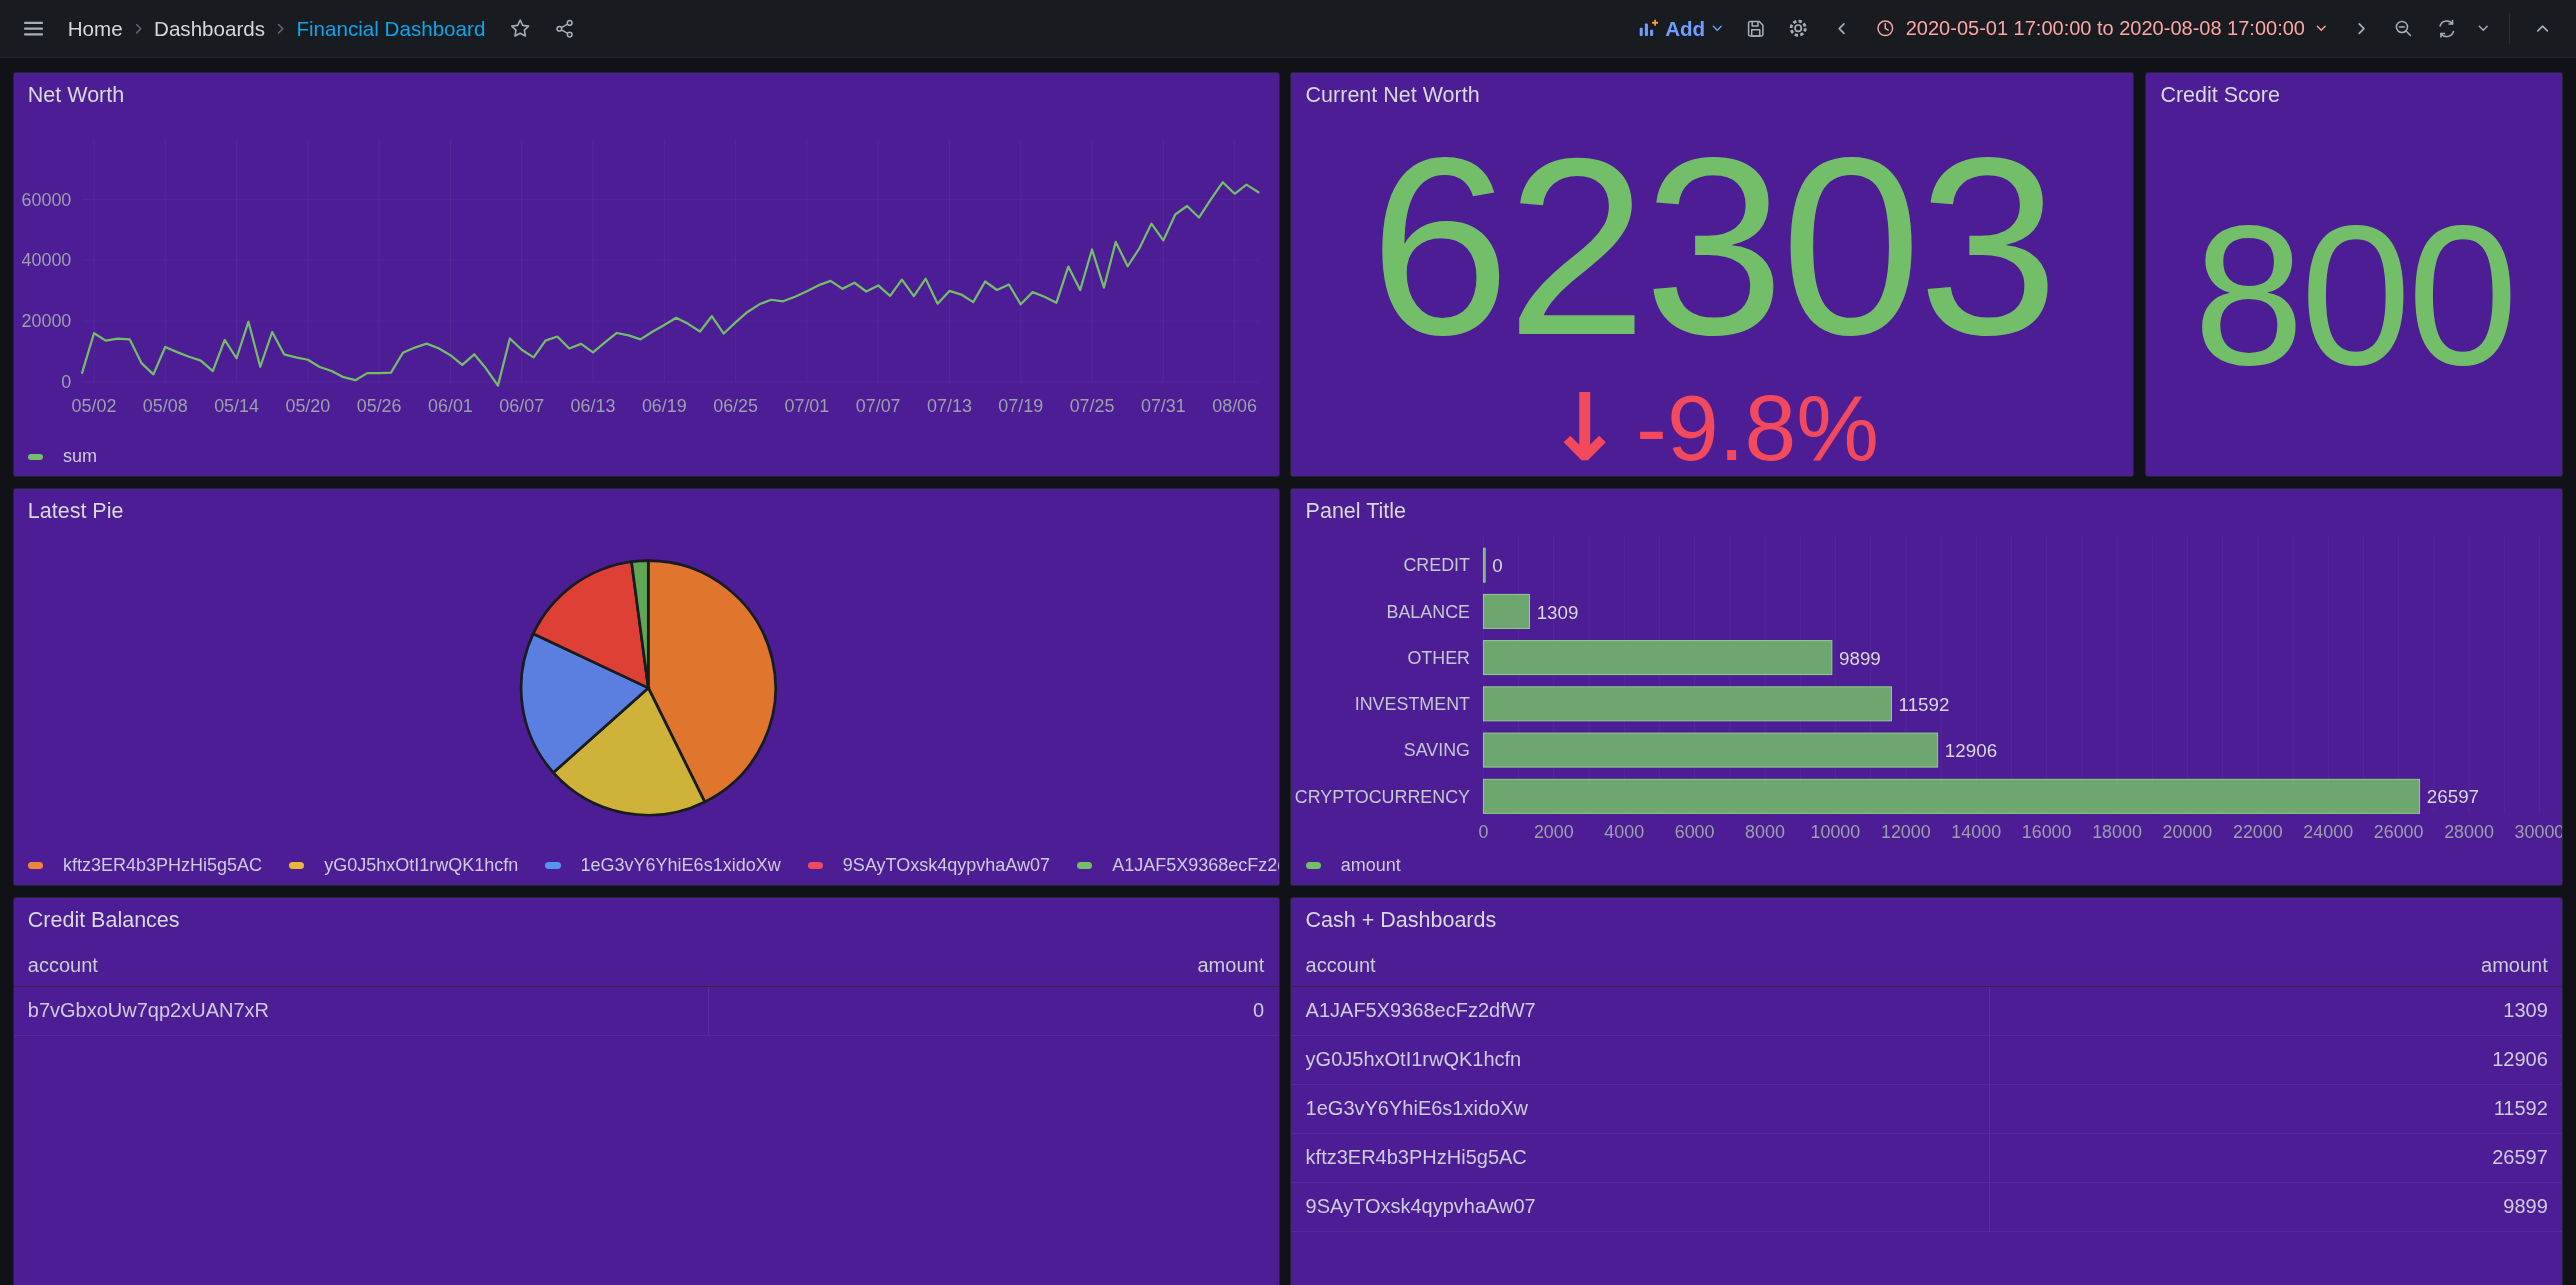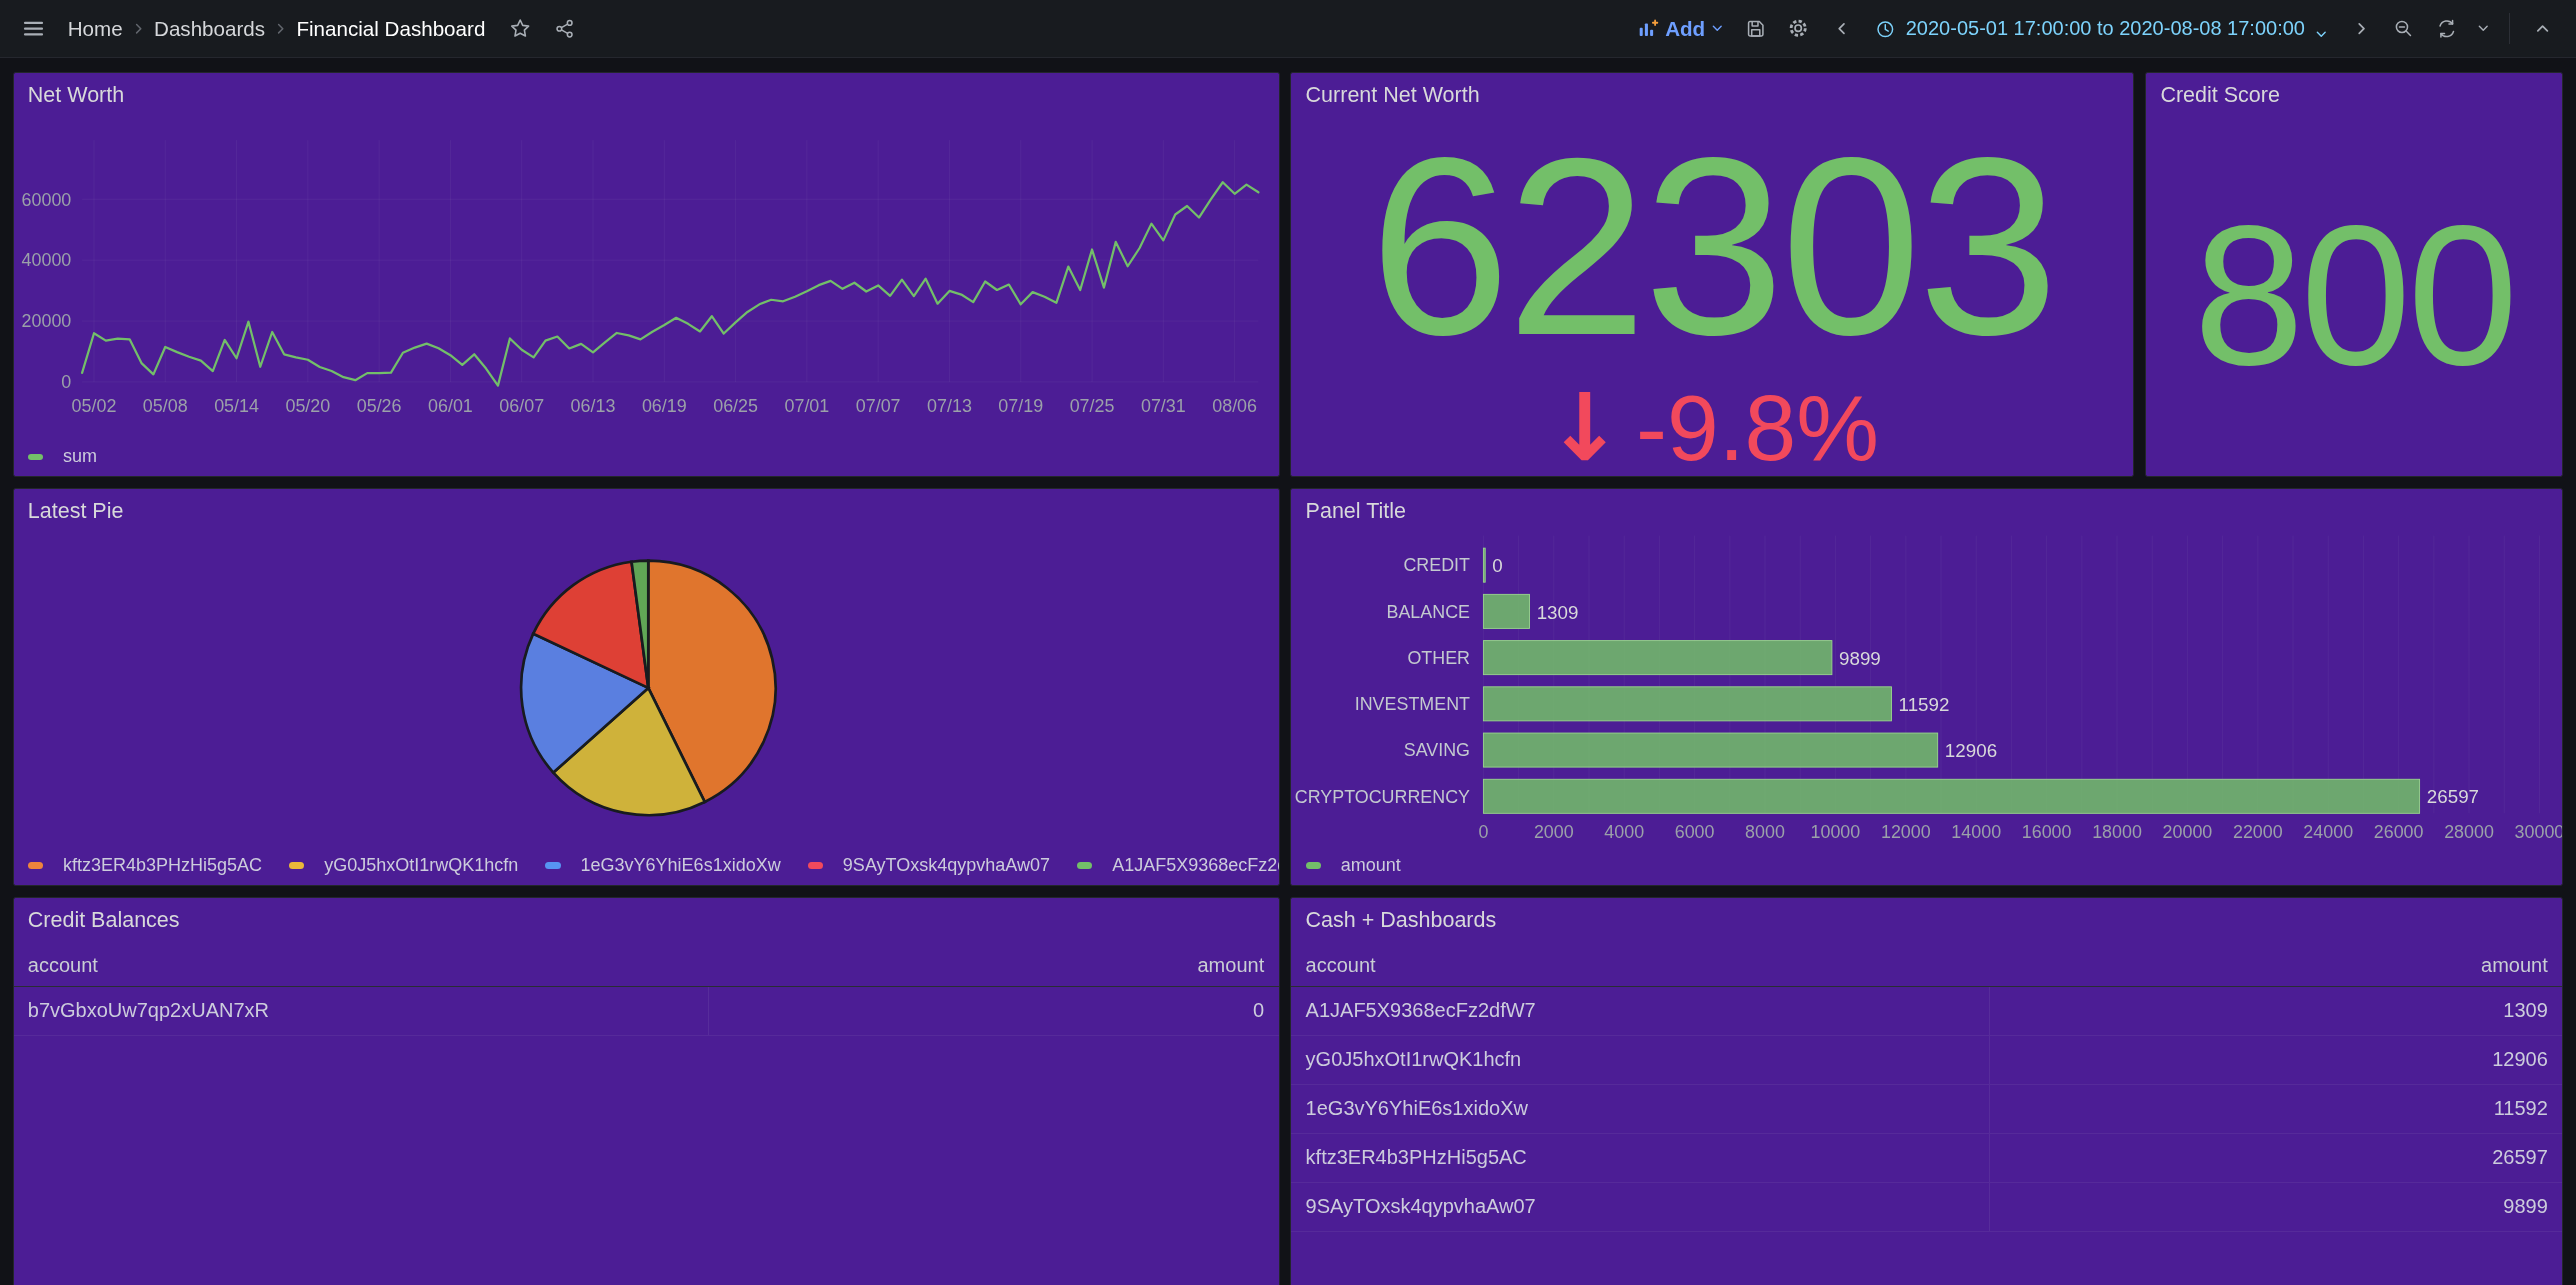--- a/index.html
+++ b/index.html
@@ -8,26 +8,26 @@
   svg{display:block}
   
   .topnav{height:57px;background:#181b1f;border-bottom:0.9px solid #25272e;
           display:flex;align-items:center;justify-content:space-between;padding:0 14.3px}
   .nav-left,.nav-right{display:flex;align-items:center}
   .nav-left{gap:5.4px}
   .icon-btn{width:39px;height:39px;display:flex;align-items:center;justify-content:center;
             color:#a9afb6;cursor:pointer;border-radius:3.6px;flex:0 0 auto}
   .breadcrumb{display:flex;align-items:center;gap:9px;font-size:20.6px;margin:0 10px 0 9px}
   .crumb{color:#d5d7da;cursor:pointer;white-space:nowrap}
-  .crumb.current{color:#ffffff;cursor:default}
+  .crumb.current{color:#0ea5e9;cursor:default}
   .sep{color:#62666d;display:flex}
   .nav-right{gap:3.6px}
   .add-btn{display:flex;align-items:center;gap:6.3px;color:#6e9fff;font-size:20.6px;font-weight:700;
            cursor:pointer;padding:5.4px 9px;border-radius:3.6px}
-  .time-btn{display:flex;align-items:flex-end;gap:10px;color:#7dd3fc;font-size:20px;cursor:pointer;
+  .time-btn{display:flex;align-items:center;gap:10px;color:#fca5a5;font-size:20px;cursor:pointer;
             padding:5.4px 10.8px;border-radius:3.6px;white-space:nowrap}
   .nav-divider{width:0.9px;height:30.5px;background:#2c2f36;margin:0 9px}
   
   .grid{padding:14.3px 12.5px 0 12.5px;display:grid;gap:10.8px;
         grid-template-columns:1267px 844px 418px;
         grid-template-rows:405px 398px 394px}
   .panel{position:relative;background:#4c1d95;border:0.9px solid #23262c;border-radius:2.7px;overflow:hidden}
   .span23{grid-column:2/4}
   .panel-title{position:absolute;top:0;left:0;right:0;height:41px;padding:10px 14.3px;box-sizing:border-box;
                font-size:21.5px;font-weight:500;color:#d8d9da;cursor:pointer;white-space:nowrap}

